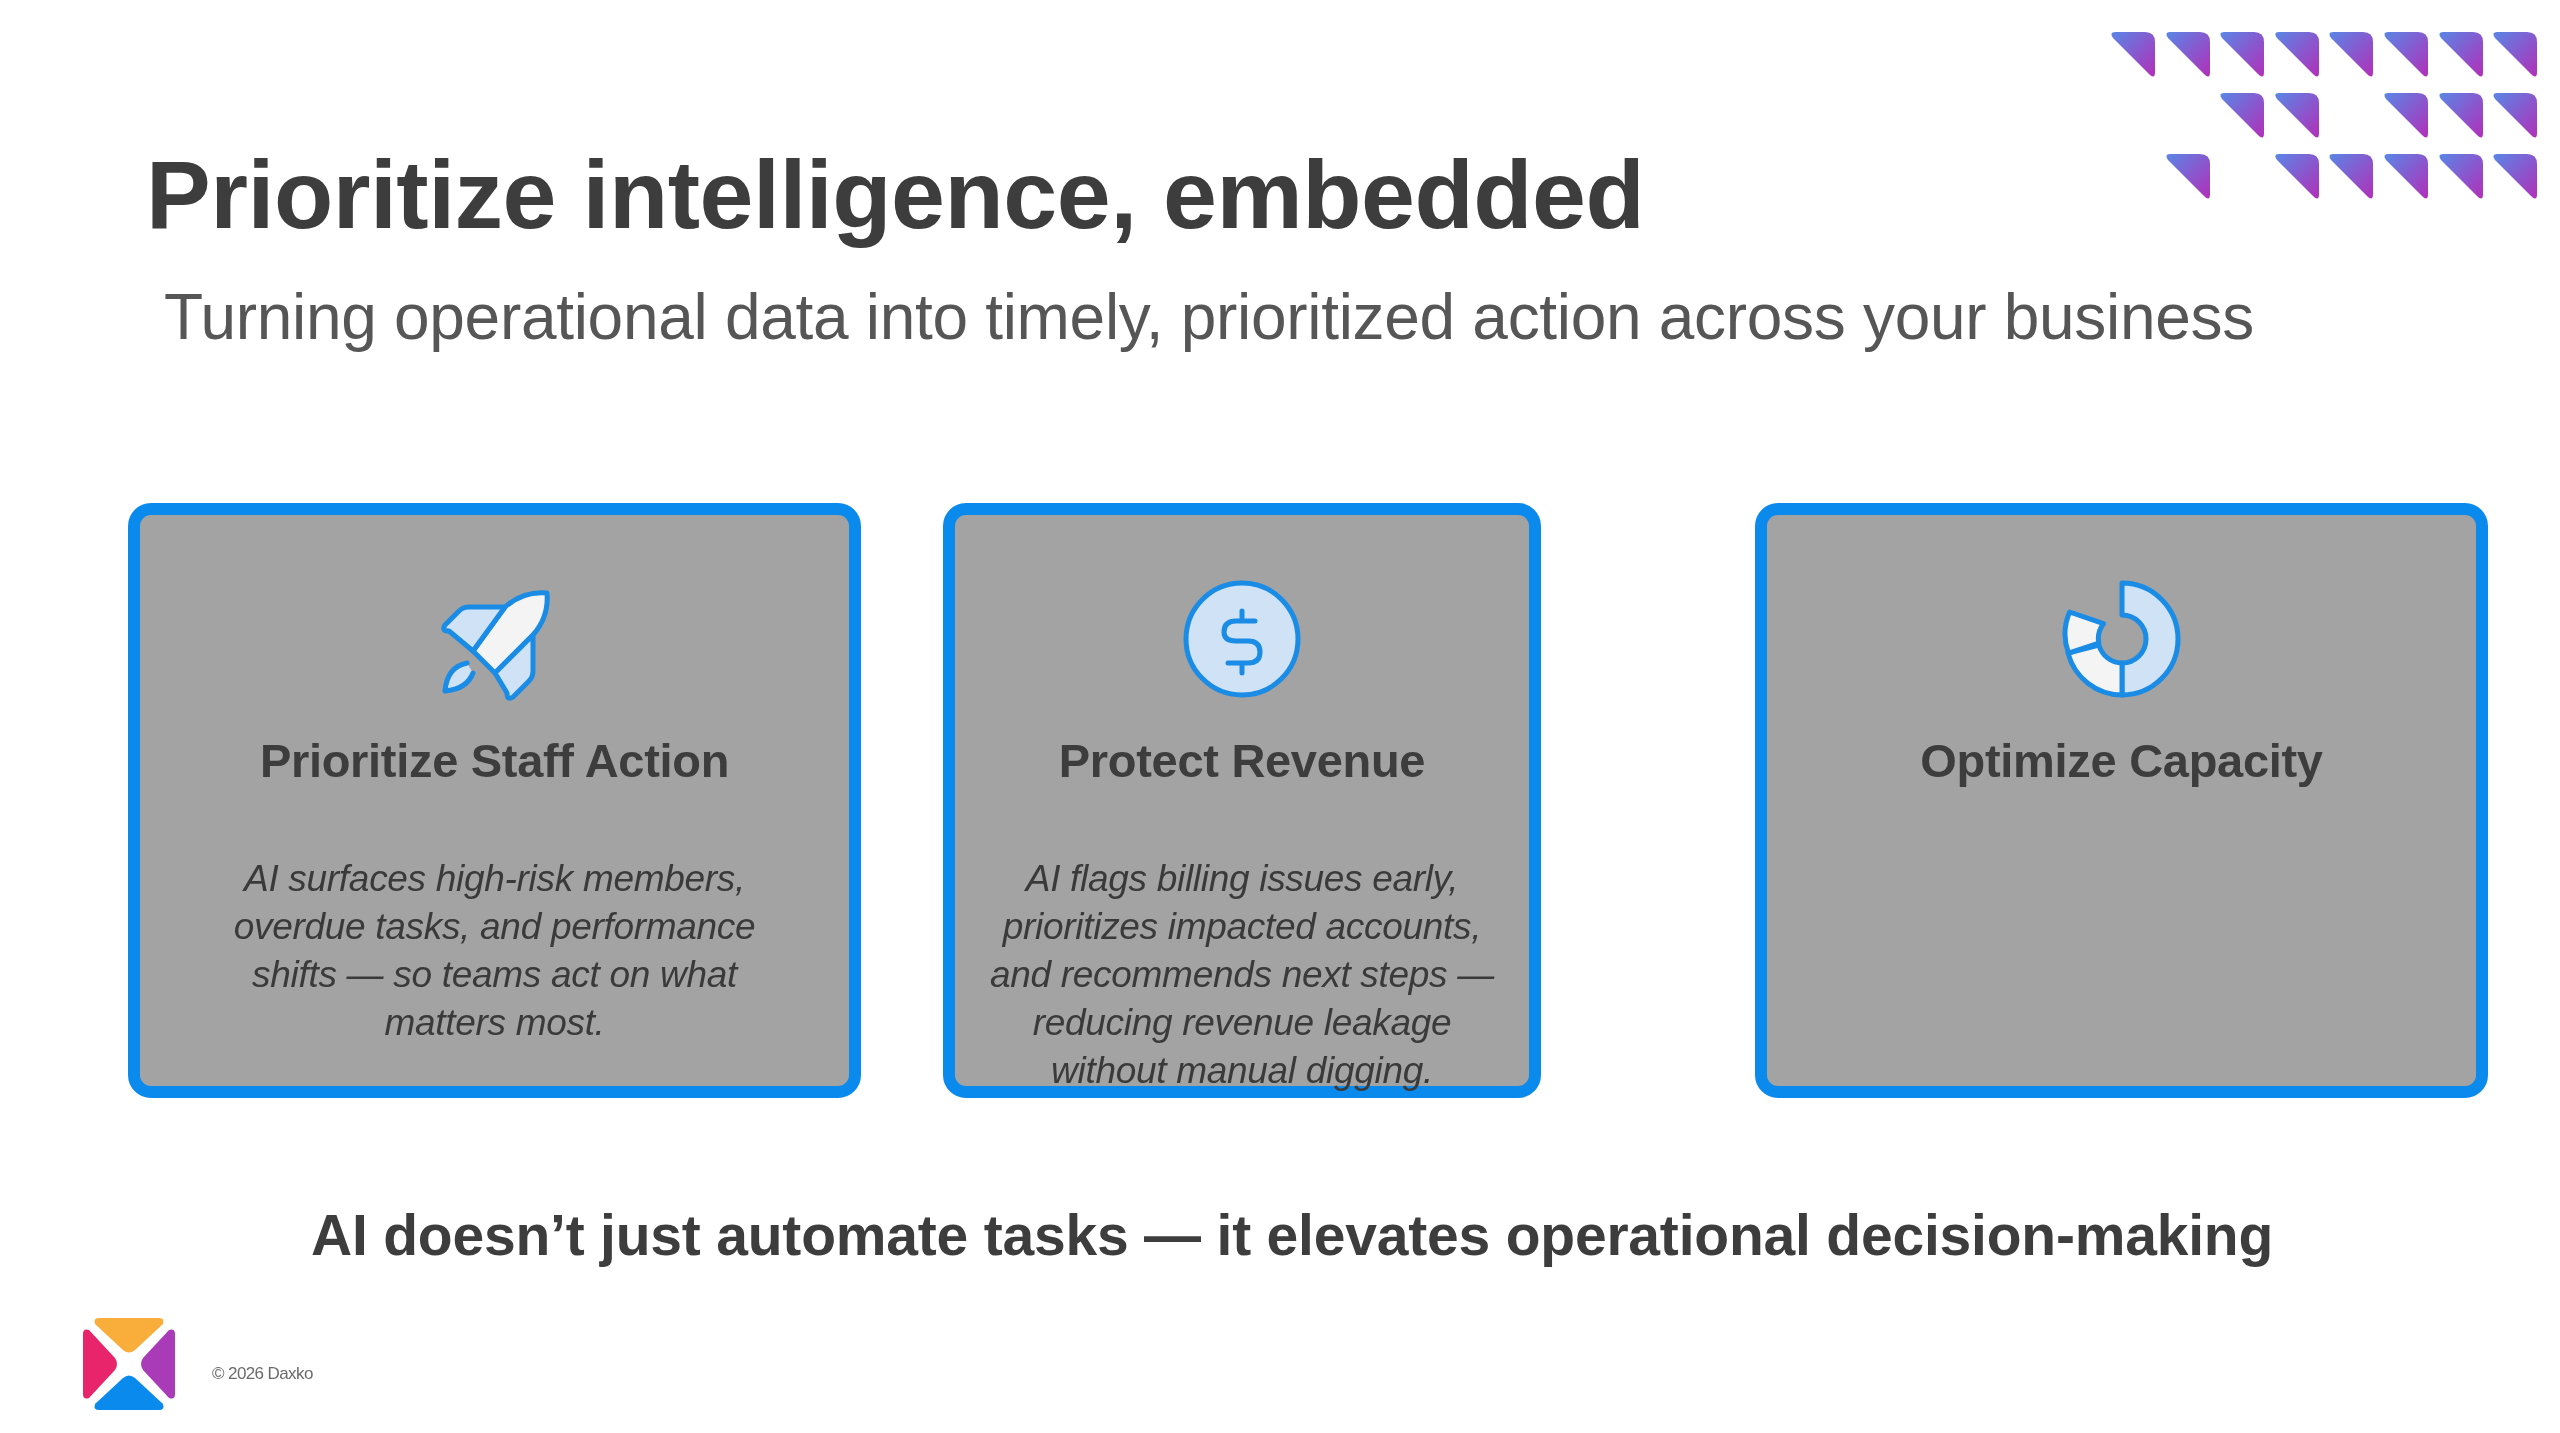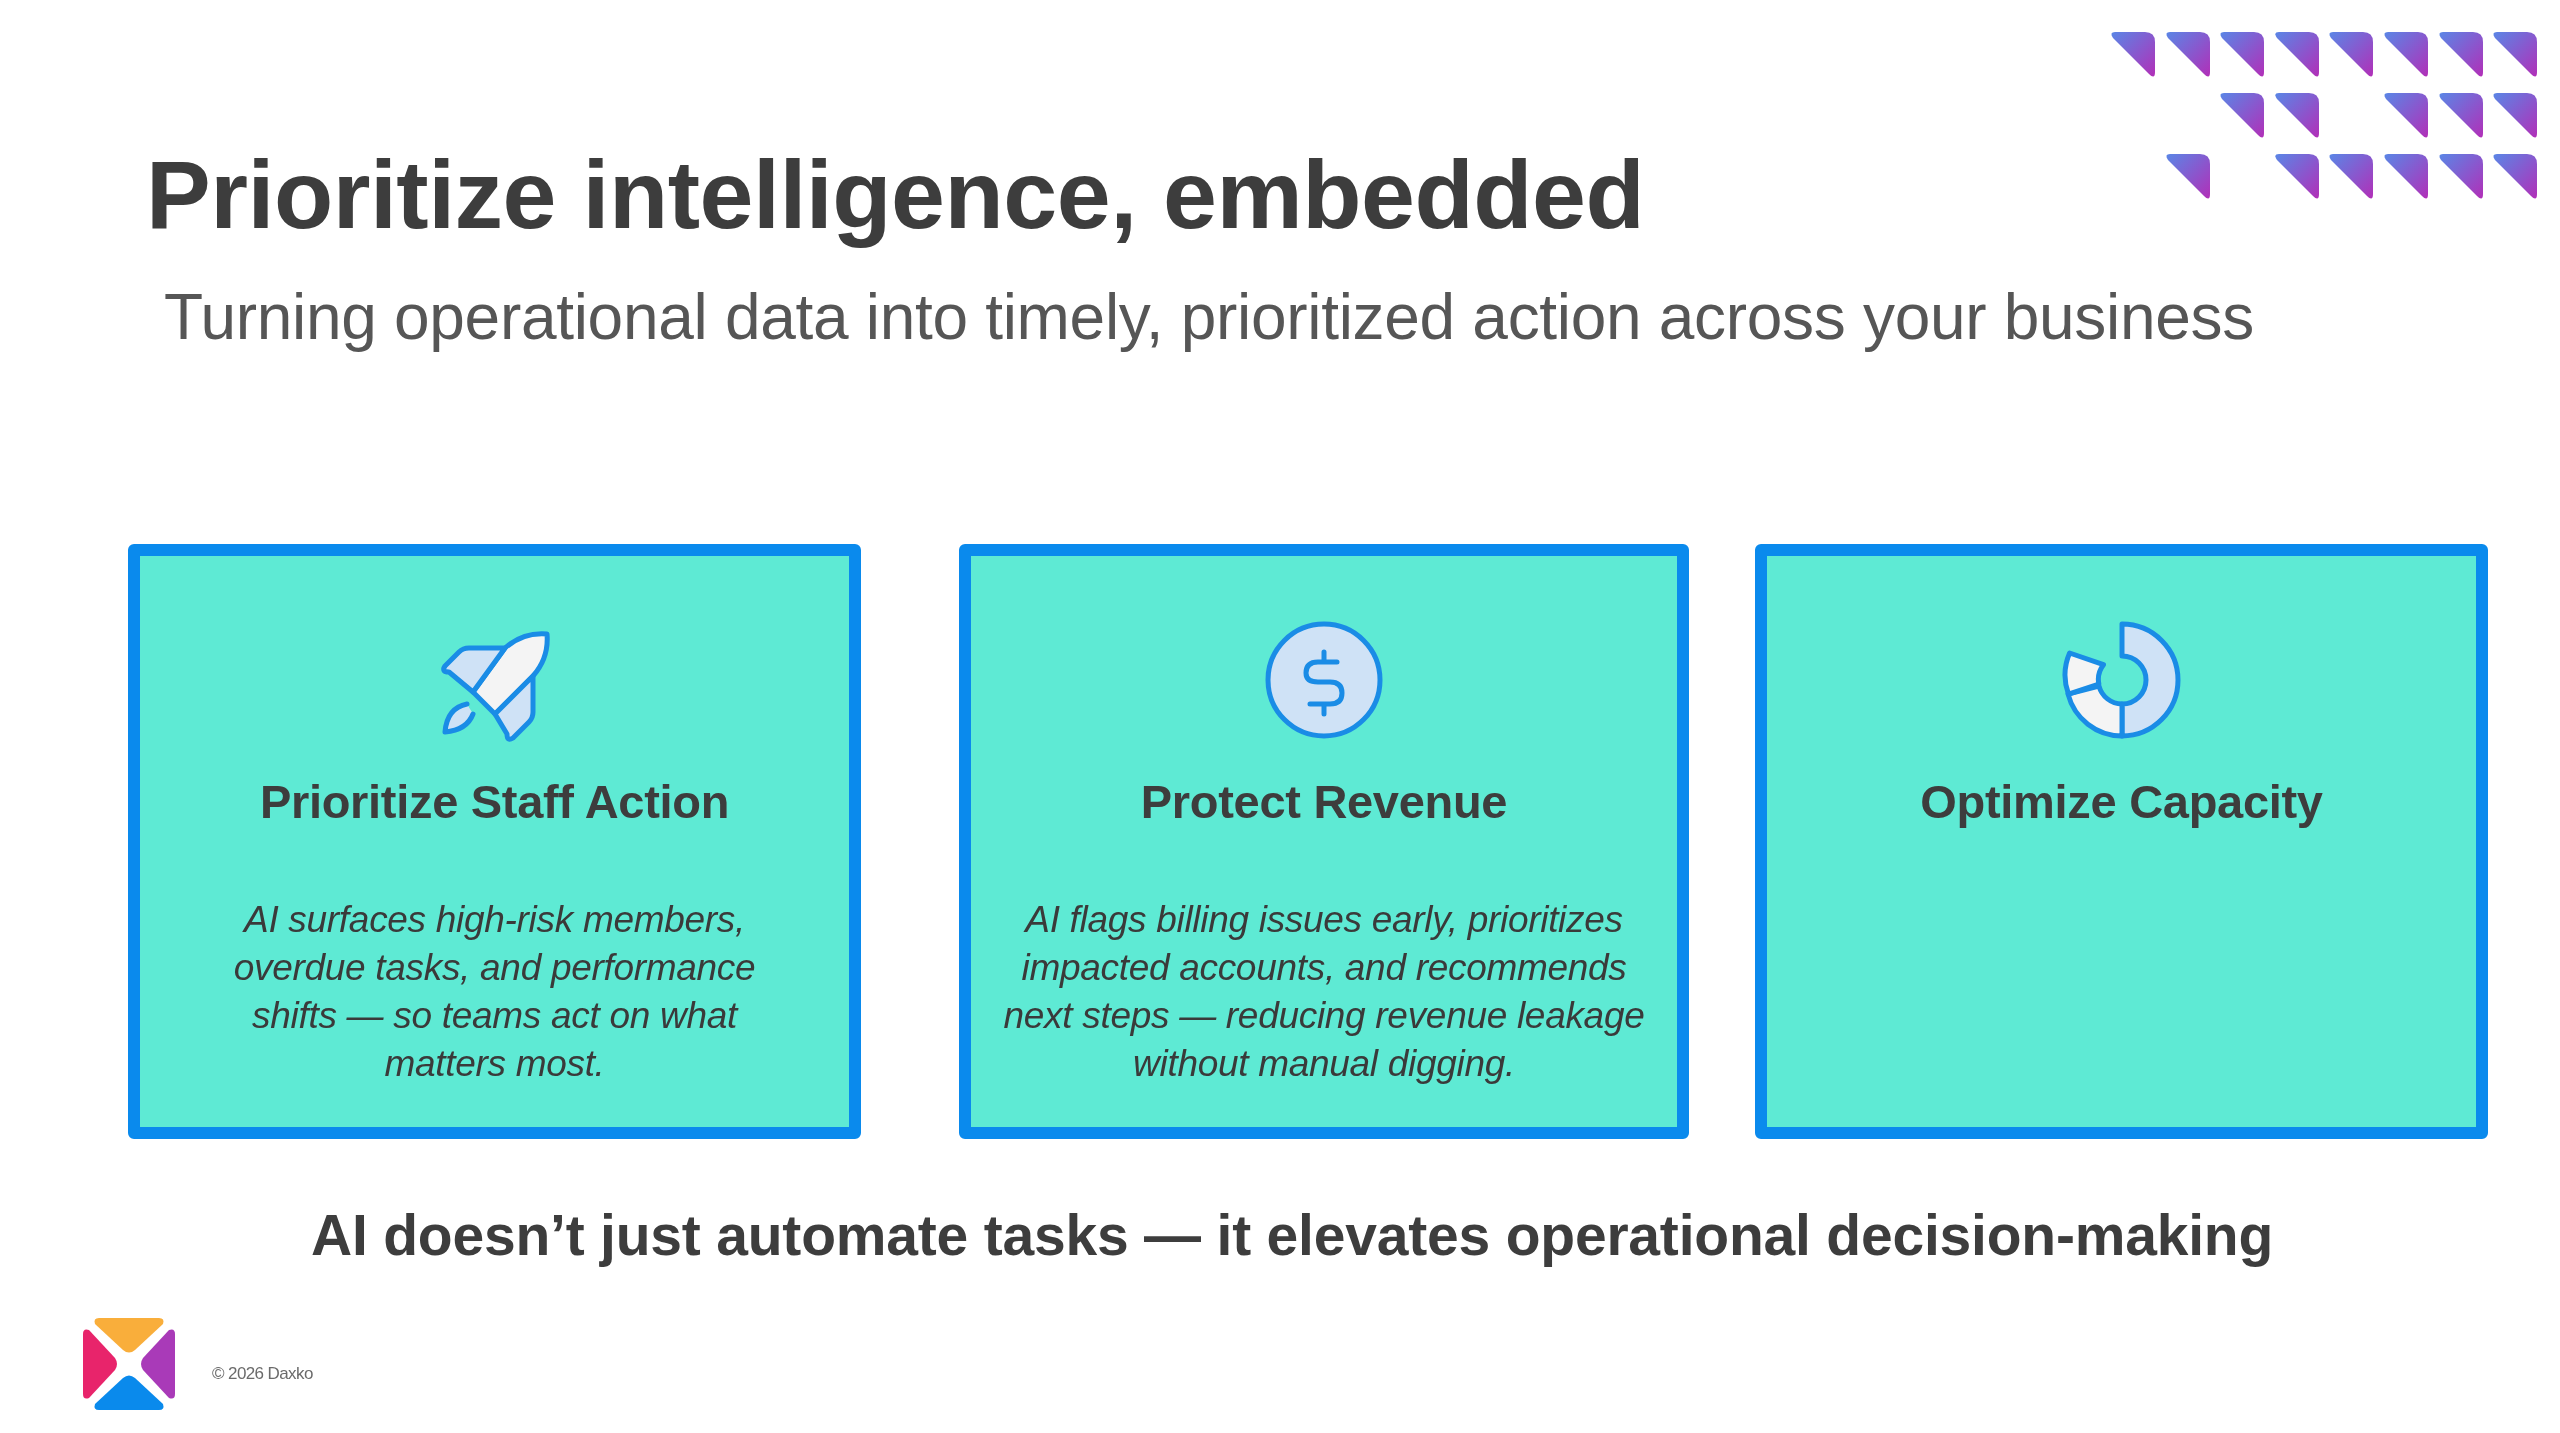--- a/index.html
+++ b/index.html
@@ -10,22 +10,22 @@
   .title {
     position:absolute; left:146px; top:140px; margin:0;
     font-size:97px; font-weight:700; color:#3d3d3d; line-height:110px; white-space:nowrap; letter-spacing:-0.5px;
   }
   .subtitle {
     position:absolute; left:152px; top:275px; margin:12px;
     font-size:64px; font-weight:400; color:#565656; line-height:60px; white-space:nowrap; letter-spacing:-0.3px;
   }
   .pattern { position:absolute; left:2100px; top:20px; width:460px; height:200px; }
   .card {
-    position:absolute; top:544px; height:595px; box-sizing:border-box;
-    border:12px solid #0a8aed; border-radius:6px; background:#5eead4;
+    position:absolute; top:503px; height:595px; box-sizing:border-box;
+    border:12px solid #0a8aed; border-radius:23px; background:#a3a3a3;
   }
   .card .icon { position:absolute; left:50%; top:62px; width:124px; height:124px; margin-left:-62px; }
   .card .icon svg { width:124px; height:124px; display:block; }
   .card h2 {
     position:absolute; left:0; right:0; top:218px; margin:0; text-align:center;
     font-size:47px; font-weight:700; color:#3d3d3d; line-height:56px; letter-spacing:-0.3px;
   }
   .card p {
     position:absolute; left:30px; right:30px; top:340px; margin:0; text-align:center;
     font-size:37px; line-height:48px; color:#3a3a3a; letter-spacing:-0.3px;font-style:italic;
@@ -87,21 +87,21 @@
 
       <path d="M62,96 L100,58 L100,94 Q100,100 96,104 L80,120 Q74,124 74,116 Z"></path>
 
       <path d="M34,86 Q14,90 12,114 Q34,112 40,96"></path>
     </svg>
   </div>
   <h2>Prioritize Staff Action</h2>
   <p style="left:70px; right:70px;">AI surfaces high-risk members, overdue tasks, and performance shifts — so teams act on what matters most.</p>
 </div>
 
-<div class="card" style="left:943px; width:730px;margin-left:16px;">
+<div class="card" style="left:943px; width:598px;">
   <div class="icon">
     <svg viewBox="0 0 124 124" fill="none" stroke="#1a8ce6" stroke-width="5" stroke-linecap="round" stroke-linejoin="round">
       <circle cx="62" cy="62" r="56" fill="#cfe2f6"></circle>
       <path d="M62,34 V44 M75,44 H56 Q44,44 44,55 Q44,64 56,64 H68 Q80,64 80,75 Q80,86 68,86 H48 M62,86 V96"></path>
     </svg>
   </div>
   <h2>Protect Revenue</h2>
   <p style="left:20px; right:20px;">AI flags billing issues early, prioritizes impacted accounts, and recommends next steps — reducing revenue leakage without manual digging.</p>
 </div>
 

